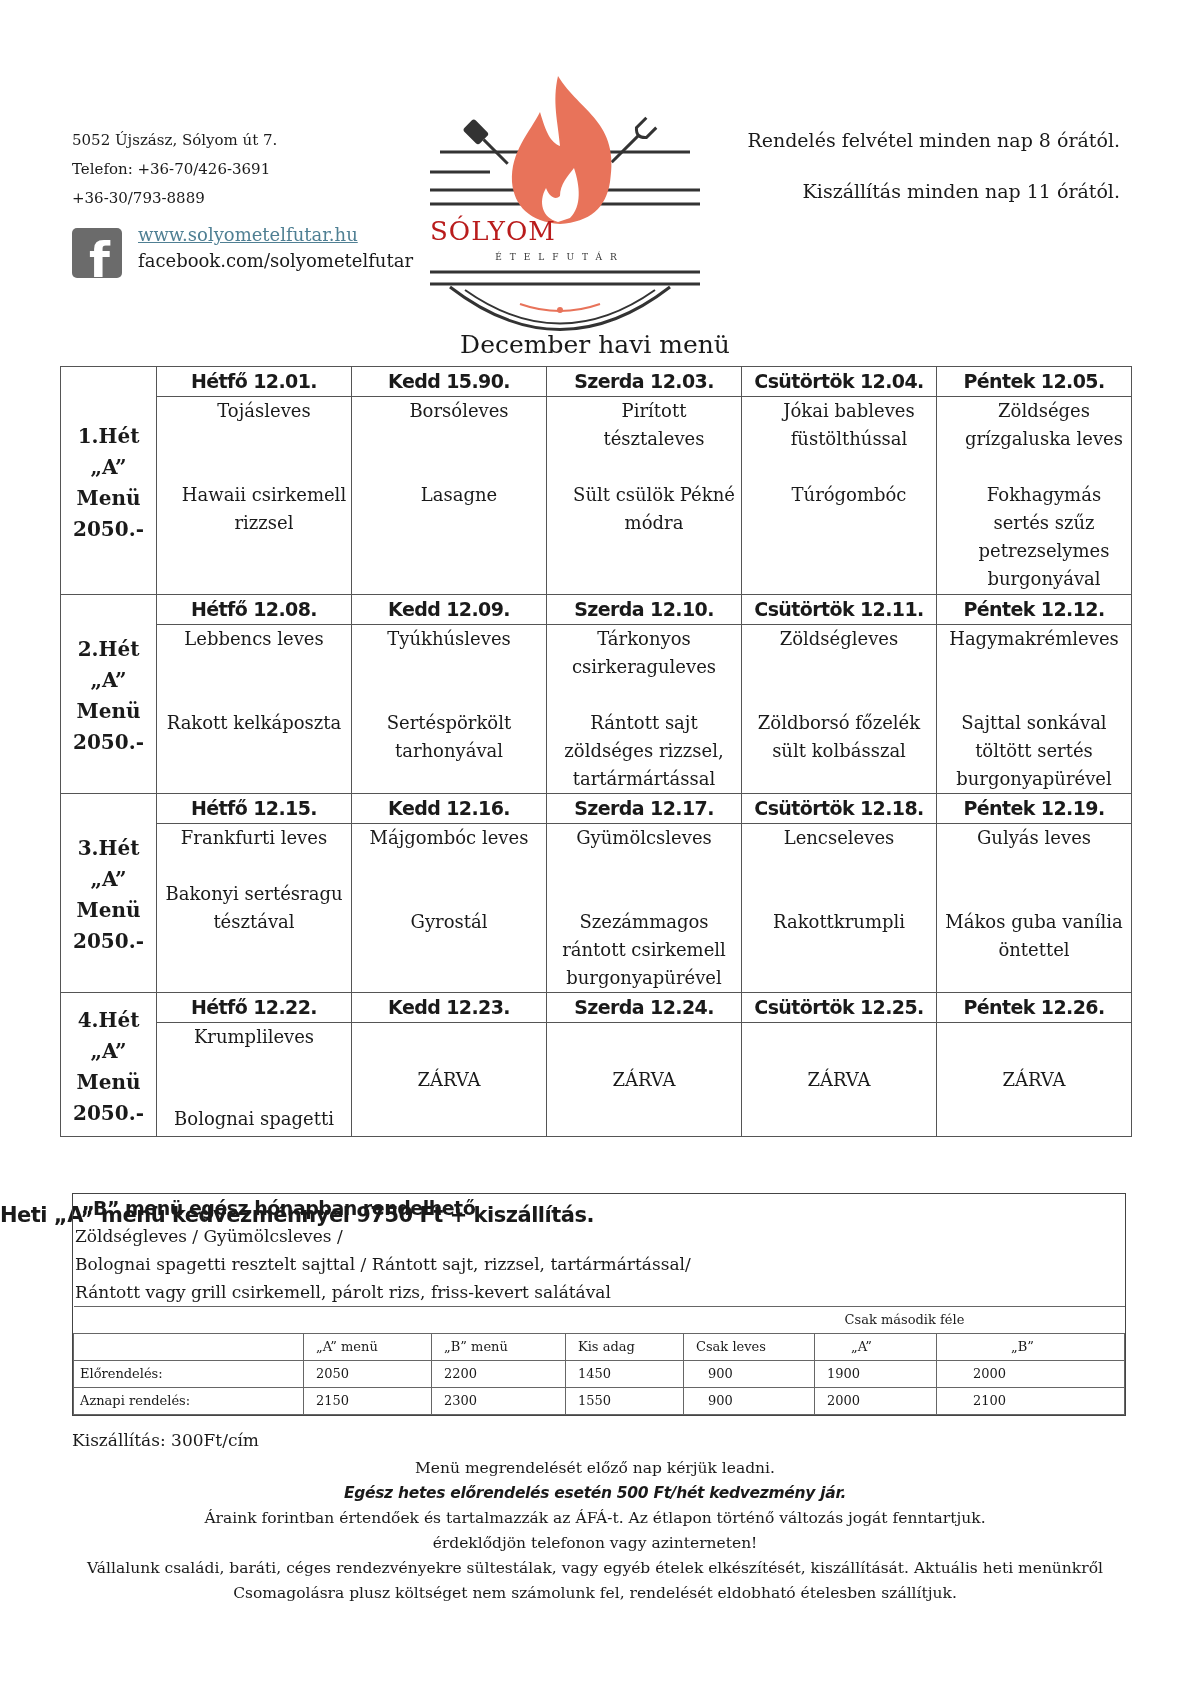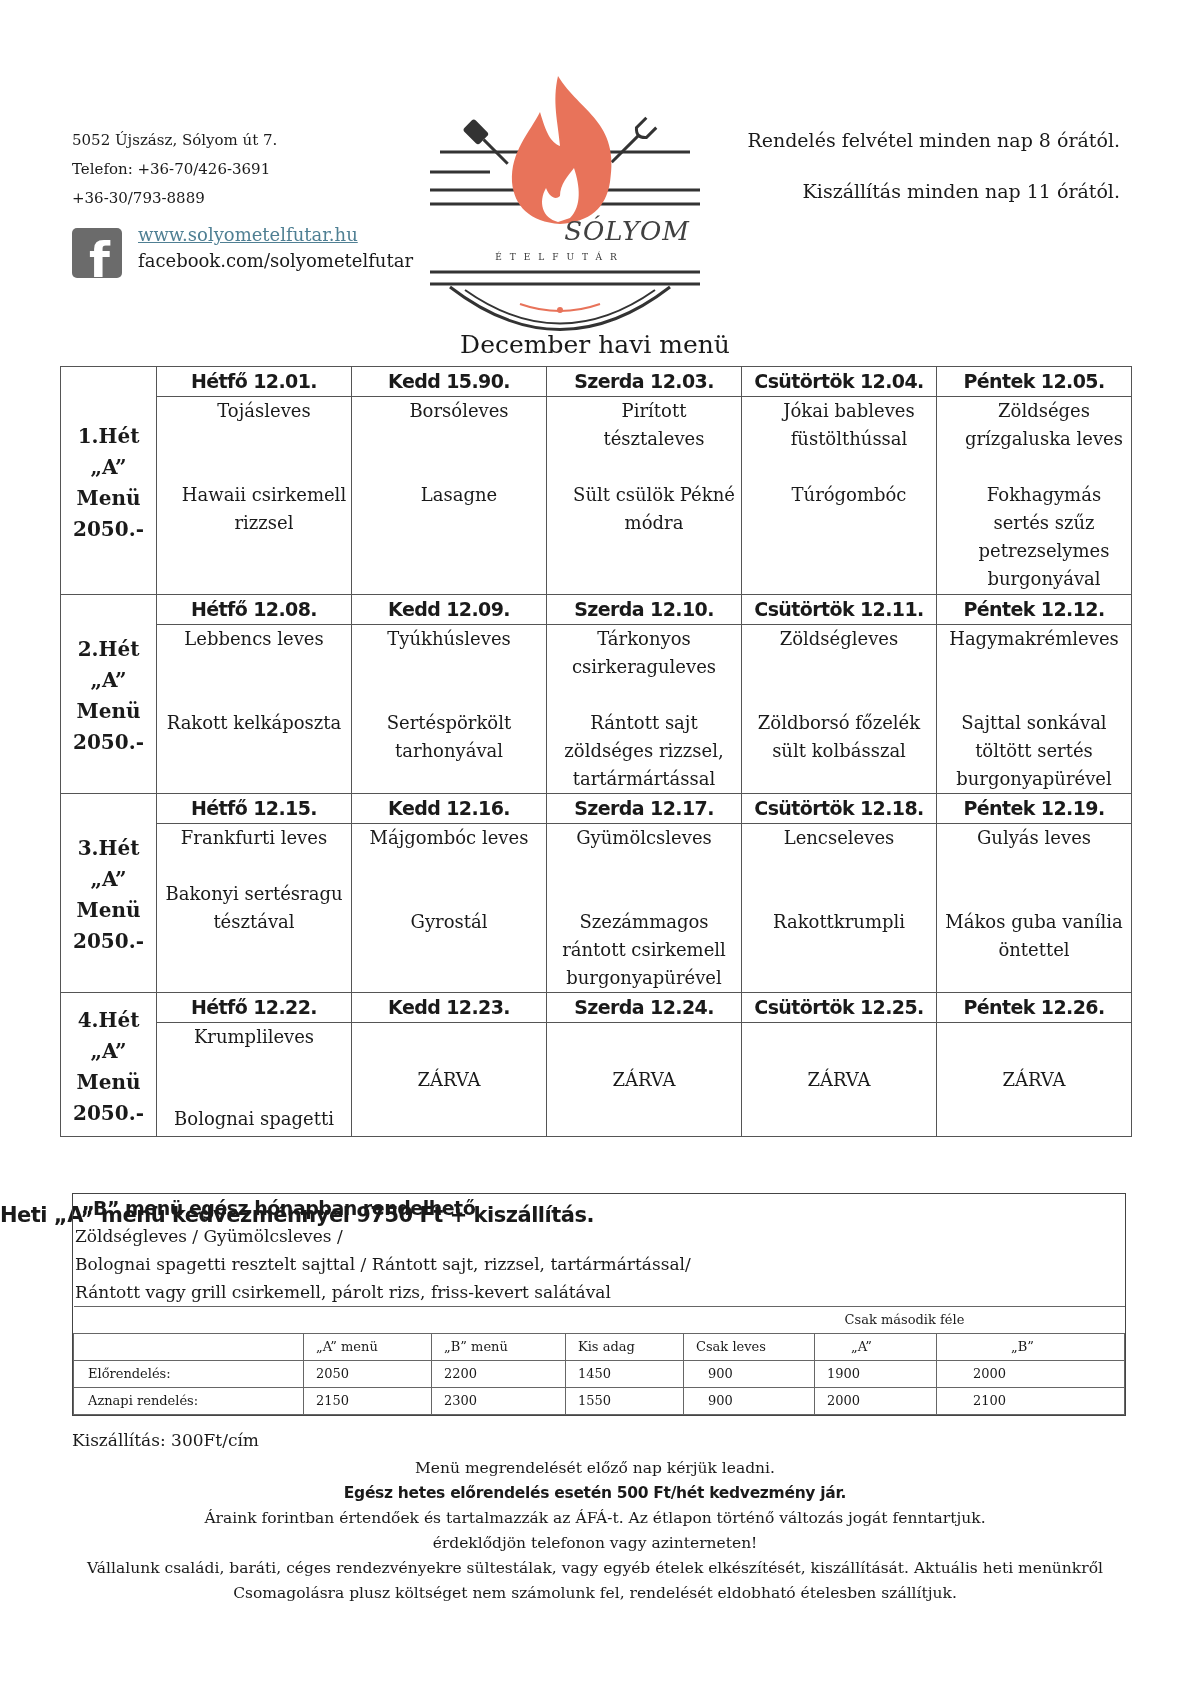--- a/index.html
+++ b/index.html
@@ -8,21 +8,21 @@
 
   .contact { position: absolute; left: 72px; top: 126px; font-size: 15px; line-height: 29px; }
   .contact .line { white-space: nowrap; }
   .social { position: absolute; left: 72px; top: 226px; width: 360px; height: 56px; }
   .fb-icon { position: absolute; left: 0; top: 2px; width: 50px; height: 50px; background: #6b6b6b; border-radius: 5px; overflow: hidden; }
   .fb-icon span { position: absolute; left: 17px; bottom: -6px; color: #fff; font-family: "DejaVu Sans", sans-serif; font-weight: bold; font-size: 48px; line-height: 48px; }
   .social .web { position: absolute; left: 66px; top: -2px; font-size: 18px; color: #4f7f93; text-decoration: underline; white-space: nowrap; }
   .social .fb { position: absolute; left: 66px; top: 24px; font-size: 18px; white-space: nowrap; }
 
   .logo { position: absolute; left: 430px; top: 72px; width: 270px; height: 270px; }
-  .logo .brand { position: absolute; left: 0; width: 260px; top: 144px; text-align: right; font-size: 26px; letter-spacing: 1px; color: #404040; font-style: italic; }
+  .logo .brand { position: absolute; left: 0; width: 260px; top: 144px; text-align: left; font-size: 26px; letter-spacing: 1px; color: #b91c1c; }
   .logo .sub { position: absolute; left: 0; width: 260px; top: 180px; text-align: center; font-size: 9px; letter-spacing: 8px; color: #333; }
 
   .hours { position: absolute; right: 70px; top: 126px; text-align: right; font-size: 19px; line-height: 29px; }
   .hours .l2 { margin-top: 22px; }
 
   .title { position: absolute; left: 0; width: 1190px; top: 330px; text-align: center; font-size: 25px; }
 
   table.menu { position: absolute; left: 60px; top: 366px; width: 1072px; border-collapse: collapse; font-size: 18px; table-layout: fixed; }
   table.menu td { border: 1.5px solid #555; text-align: center; vertical-align: top; line-height: 28px; padding: 0 4px; }
   table.menu td.week { vertical-align: middle; font-weight: bold; font-size: 20px; line-height: 31px; padding-top: 4px; }
@@ -37,26 +37,26 @@
   table.menu tr.w4 td.dish .soup { min-height: 56px; }
   table.menu tr.w4 td.closed { vertical-align: middle; }
 
   .weekly { position: absolute; left: 0; width: 1190px; top: 1203px; text-align: left; font-size: 21px; font-weight: bold; font-family: "DejaVu Sans", sans-serif; letter-spacing: -0.5px; }
 
   .bbox { position: absolute; left: 72px; top: 1193px; width: 1054px; border: 1.5px solid #444; font-size: 17px; line-height: 28px; }
   .bbox .head { font-weight: bold; font-size: 19px; padding-left: 8px; font-family: "DejaVu Sans", sans-serif; letter-spacing: -0.5px; }
   .bbox .it { padding-left: 2px; }
   table.price { width: 100%; border-collapse: collapse; font-size: 13px; table-layout: fixed; }
   table.price td { border: 1.5px solid #666; line-height: 26px; padding-left: 12px; }
-  table.price td.first { padding-left: 14px; margin-left: 40px; }
+  table.price td.first { padding-left: 6px; margin-left: 40px; }
   table.price tr.caption td { border-left: none; border-right: none; border-bottom: 1.5px solid #666; }
   .ship { position: absolute; left: 72px; top: 1430px; font-size: 17px; }
 
   .footer { position: absolute; left: 40px; width: 1110px; top: 1456px; text-align: center; font-size: 15.5px; line-height: 25px; }
-  .footer .bold { font-weight: bold; font-family: "DejaVu Sans", sans-serif; letter-spacing: -0.3px; }
+  .footer .bold { font-weight: bold; font-family: "DejaVu Sans", sans-serif; letter-spacing: -0.3px; font-style: italic; }
 </style>
 </head>
 <body>
 
 <div class="contact">
   <div class="line">5052 Újszász, Sólyom út 7.</div>
   <div class="line">Telefon: +36-70/426-3691</div>
   <div class="line">+36-30/793-8889</div>
 </div>
 <div class="social">

